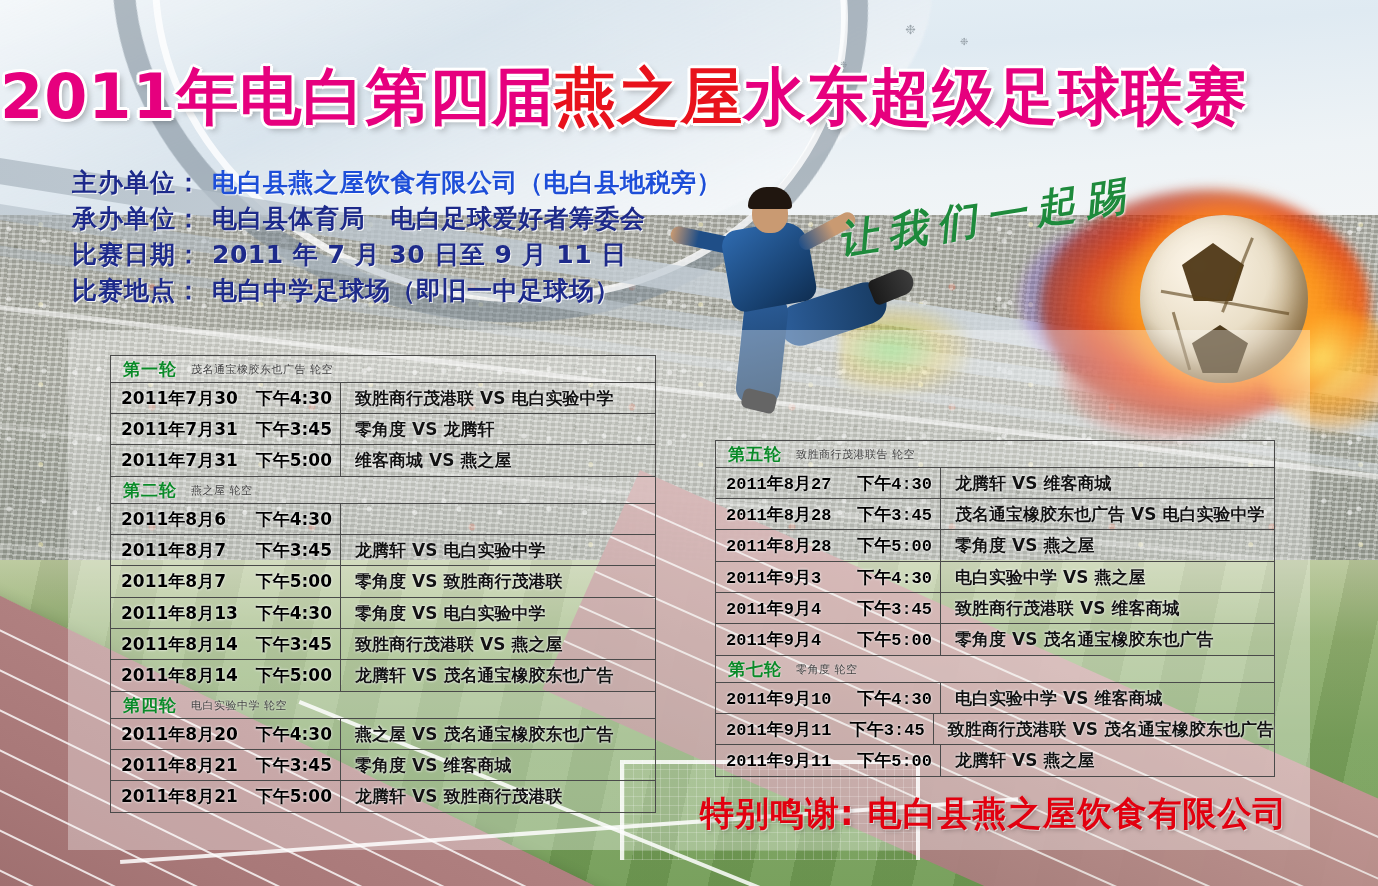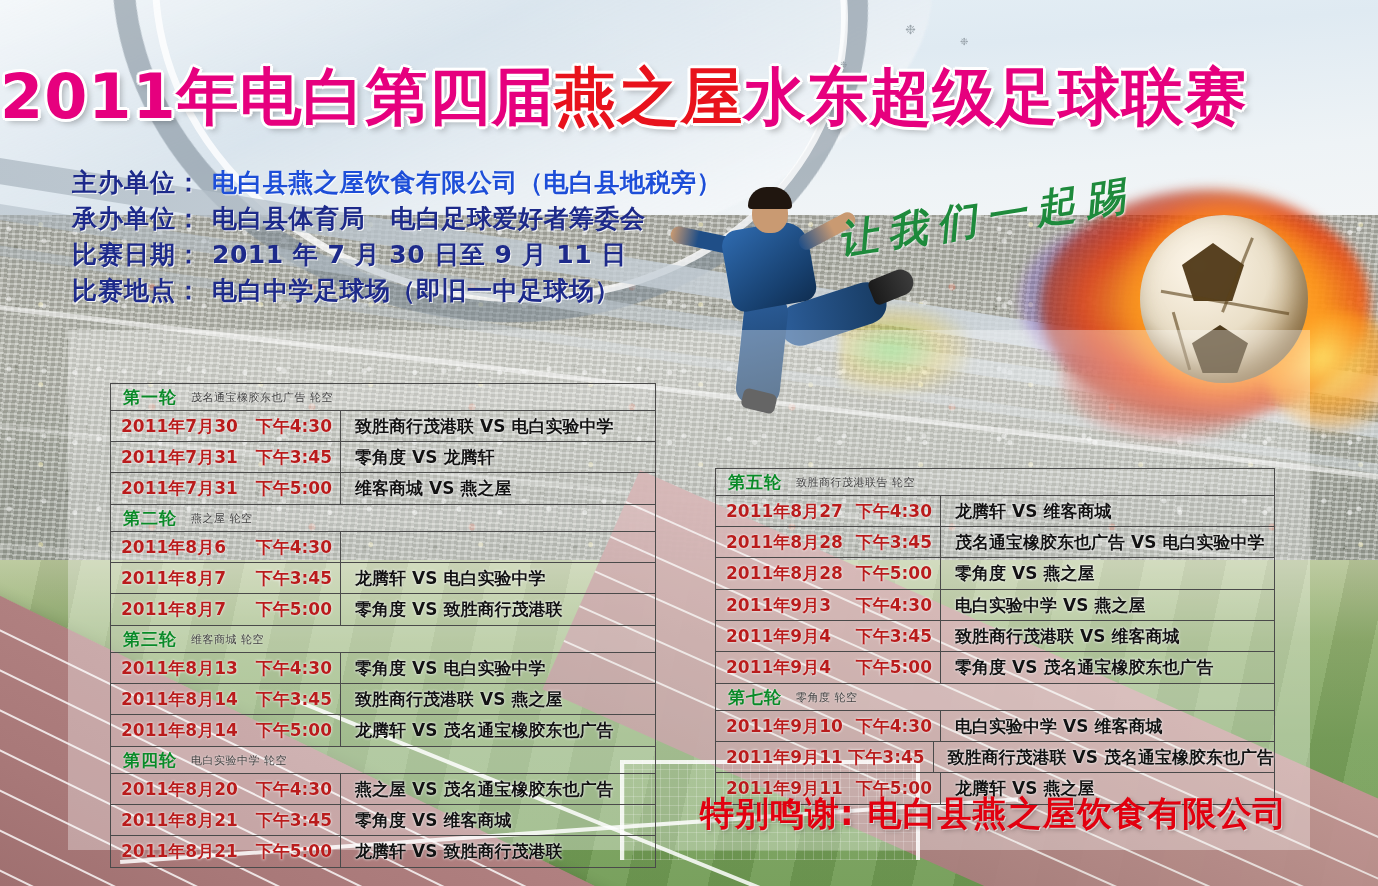--- a/index.html
+++ b/index.html
@@ -228,21 +228,21 @@
     font-style:italic;
   }
 
   
   .panel{
     position:absolute; left:68px; top:330px; width:1242px; height:520px;
     background:rgba(255,255,255,.33);
   }
 
   
-  .sched{ position:absolute;margin-top:28px; }
+  .sched{ position:absolute; }
   .sched-left{ left:110px; top:355px; width:546px; }
   .sched-right{ left:715px; top:440px; width:560px; }
 
   .round{
     border:1px solid #4a4a4a;
     border-bottom:none;
   }
   .round:last-child{ border-bottom:1px solid #4a4a4a; }
 
   .round-head{
@@ -270,26 +270,26 @@
     height:31px;
     border-bottom:1px solid #4a4a4a;
   }
   .round .match:last-child{ border-bottom:none; }
   .m-when{
     display:flex; align-items:center;
     height:100%;
     border-right:1px solid #4a4a4a;
     padding:0 8px 0 10px;
     font-family:"DejaVu Sans","Liberation Sans",sans-serif;
-    font-weight:bold; font-size:17px; color:#b91c1c;
+    font-weight:bold; font-size:17px; color:#000000;
     text-shadow:0 0 3px rgba(255,255,255,.95), 0 0 1px rgba(255,255,255,.95);
     white-space:nowrap;
   }
   .sched-left .m-when{ width:230px; }
-  .sched-right .m-when{ width:225px; }
+  .sched-right .m-when{ width:225px;font-family:Liberation Mono, monospace; }
   .m-date{ }
   .m-time{ margin-left:auto; }
   .m-teams{
     flex:1; padding-left:14px;
     font-family:"DejaVu Sans","Liberation Sans",sans-serif;
     font-weight:bold; font-size:17px; color:#121212;
     text-shadow:0 0 3px rgba(255,255,255,.95), 0 0 1px rgba(255,255,255,.95);
     white-space:nowrap;
   }
   .vs{ padding:0 6px; }
@@ -460,24 +460,20 @@
         </div>
         <div class="match">
           <div class="m-when">
             <span class="m-date">2011年8月7</span>
             <span class="m-time">下午5:00</span>
           </div>
           <div class="m-teams"><span>零角度</span><span class="vs">VS</span><span>致胜商行茂港联</span></div>
         </div>
       </div>
       <div class="round">
-        <div class="round-head">
-          <span class="round-name">第三轮</span>
-          <span class="round-bye">维客商城 轮空</span>
-        </div>
         <div class="match">
           <div class="m-when">
             <span class="m-date">2011年8月13</span>
             <span class="m-time">下午4:30</span>
           </div>
           <div class="m-teams"><span>零角度</span><span class="vs">VS</span><span>电白实验中学</span></div>
         </div>
         <div class="match">
           <div class="m-when">
             <span class="m-date">2011年8月14</span>

